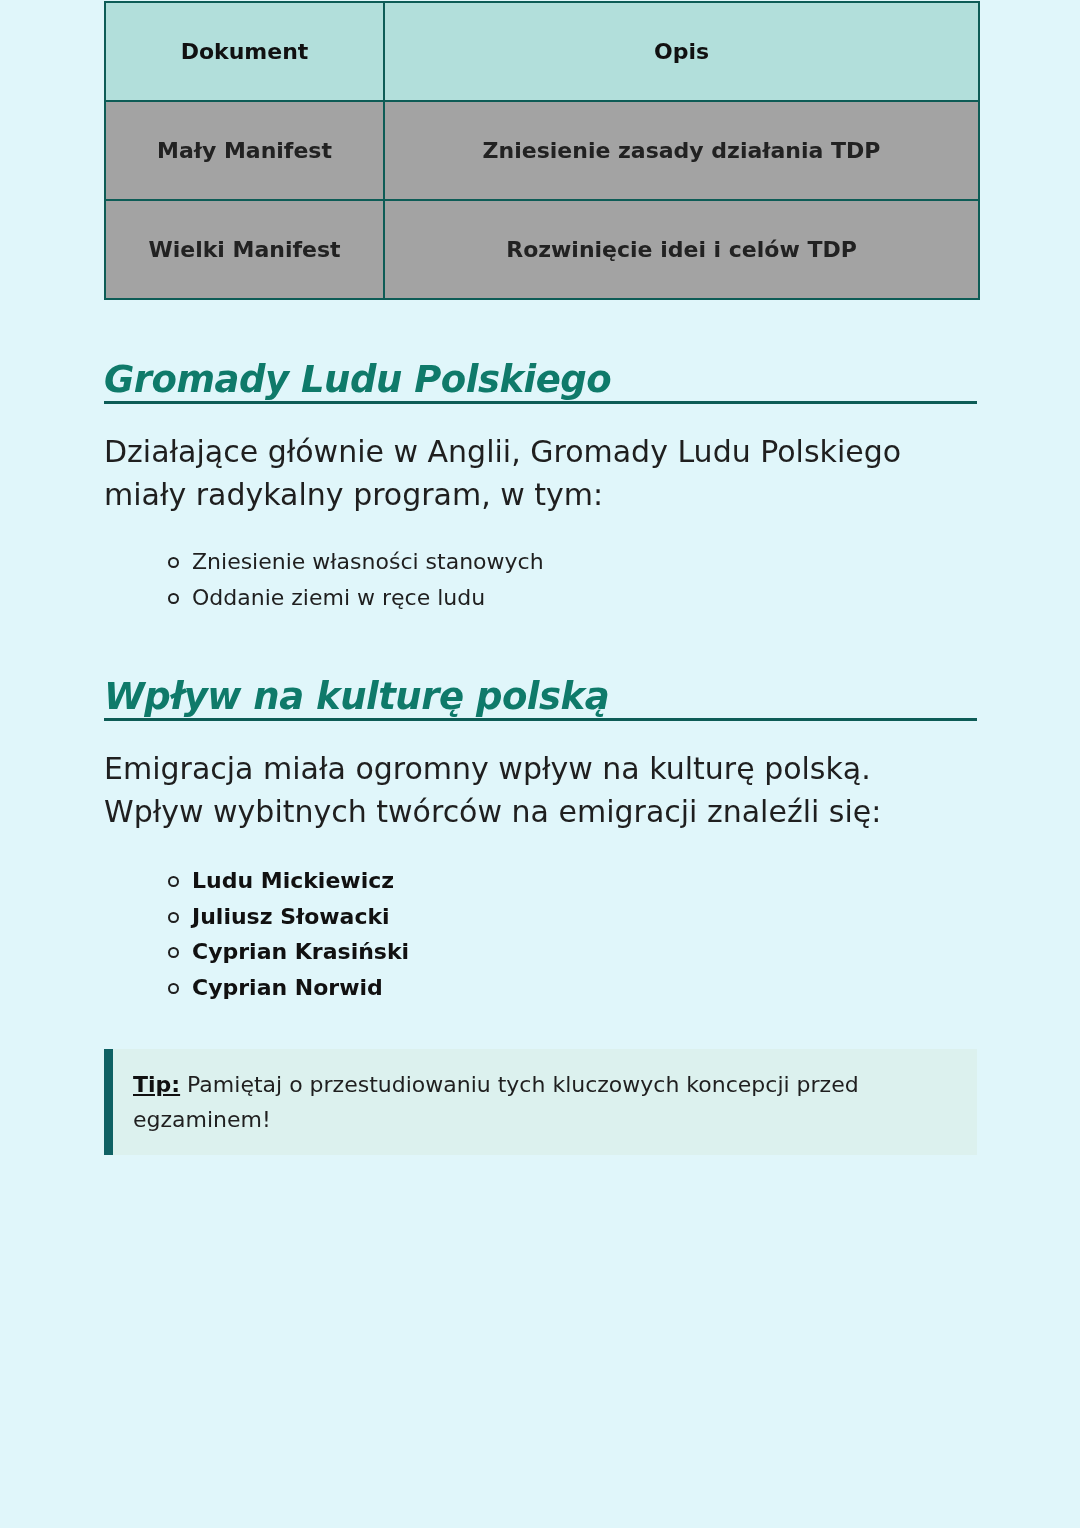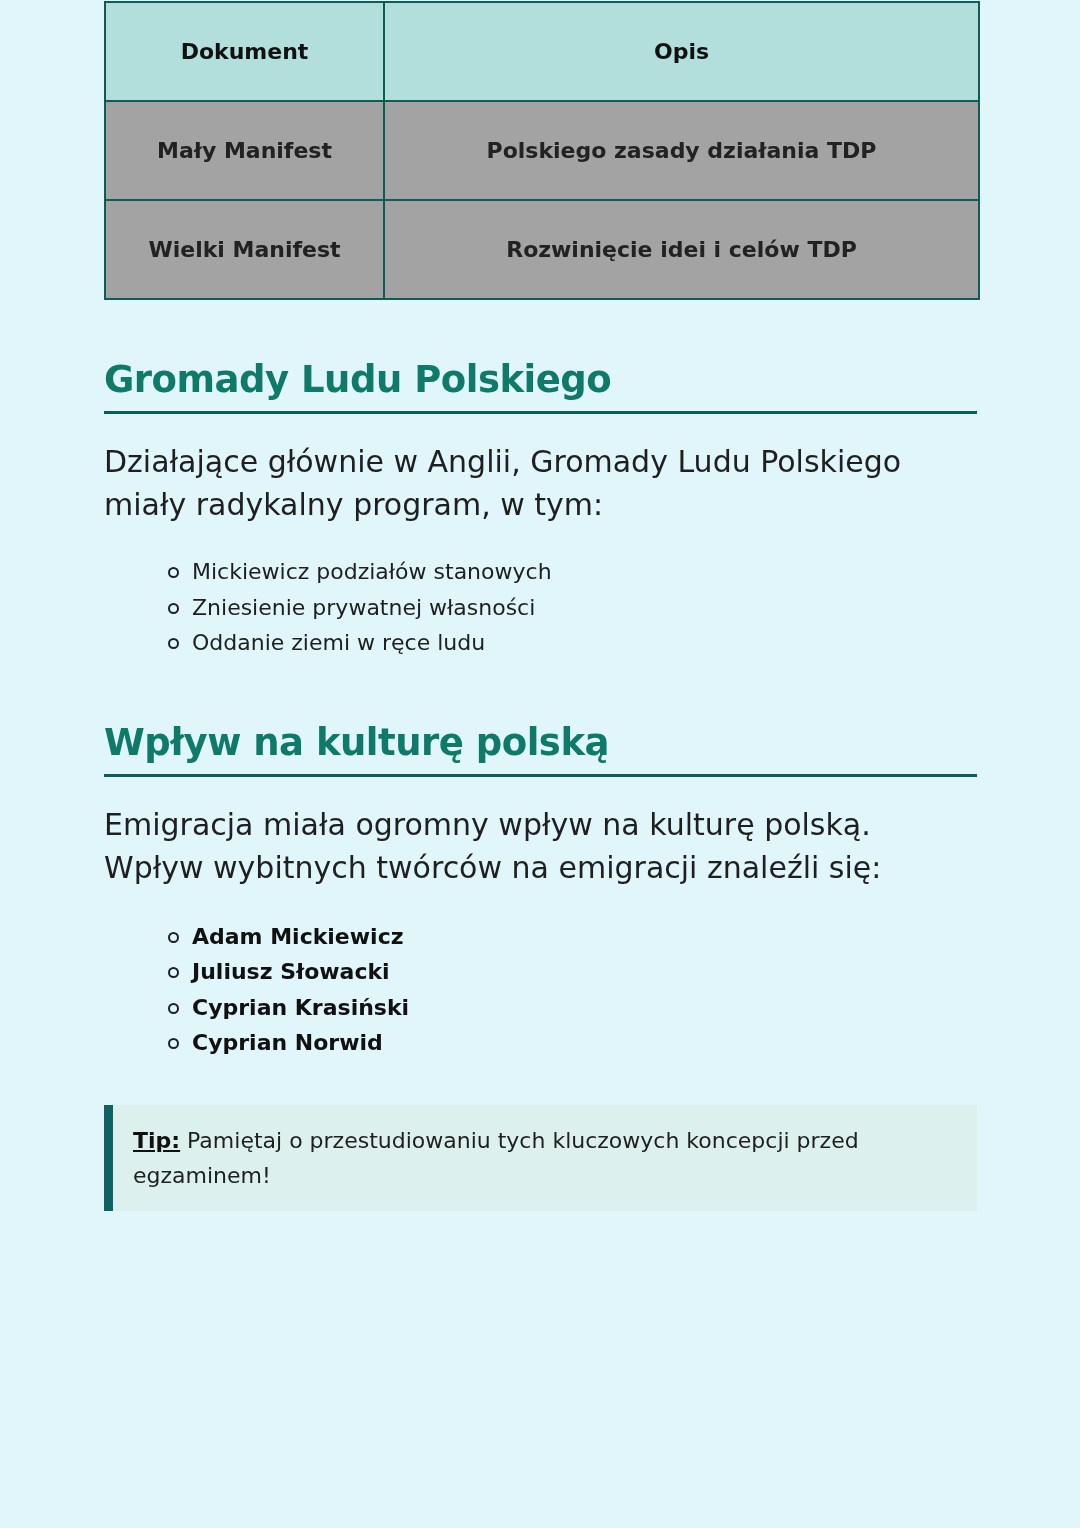--- a/index.html
+++ b/index.html
@@ -47,22 +47,22 @@
     }
     col.c1 { width: 279px; }
     col.c2 { width: 595px; }
 
     h2.section-title {
       margin: 0;
       font-size: 37px;
       font-weight: bold;
       color: #0f7a6a;
       letter-spacing: -0.5px;
-      padding-bottom: 10px;
       border-bottom: 3px solid #0d5c56;
+      font-style: italic;
     }
     p.body-text {
       margin: 0;
       font-size: 30px;
       line-height: 43px;
       color: #1f1f1f;
     }
     ul.bullets {
       margin: 0;
       padding-left: 88px;
@@ -114,44 +114,43 @@
       </colgroup>
     <thead>
       <tr>
         <th>Dokument</th>
         <th>Opis</th>
       </tr>
     </thead>
     <tbody>
       <tr>
         <td>Mały Manifest</td>
-        <td>Polskiego zasady działania TDP</td>
+        <td>Zniesienie zasady działania TDP</td>
       </tr>
       <tr>
         <td>Wielki Manifest</td>
         <td>Rozwinięcie idei i celów TDP</td>
       </tr>
     </tbody>
   </table>
 
   <section style="margin-top:58px;">
     <h2 class="section-title">Gromady Ludu Polskiego</h2>
     <p class="body-text" style="margin-top:26px; width:830px;">Działające głównie w Anglii, Gromady Ludu Polskiego miały radykalny program, w tym:</p>
     <ul class="bullets" style="margin-top:28px;">
-      <li>Mickiewicz podziałów stanowych</li>
-      <li>Zniesienie prywatnej własności</li>
+      <li>Zniesienie własności stanowych</li>
       <li>Oddanie ziemi w ręce ludu</li>
     </ul>
   </section>
 
   <section style="margin-top:60px;">
     <h2 class="section-title">Wpływ na kulturę polską</h2>
     <p class="body-text" style="margin-top:26px; width:830px;">Emigracja miała ogromny wpływ na kulturę polską. Wpływ wybitnych twórców na emigracji znaleźli się:</p>
     <ul class="bullets bold" style="margin-top:30px;">
-      <li>Adam Mickiewicz</li>
+      <li>Ludu Mickiewicz</li>
       <li>Juliusz Słowacki</li>
       <li>Cyprian Krasiński</li>
       <li>Cyprian Norwid</li>
     </ul>
   </section>
 
   <div class="tip-box" style="margin-top:44px;">
     <span class="tip-label">Tip:</span><span> Pamiętaj o przestudiowaniu tych kluczowych koncepcji przed egzaminem!</span>
   </div>
 

